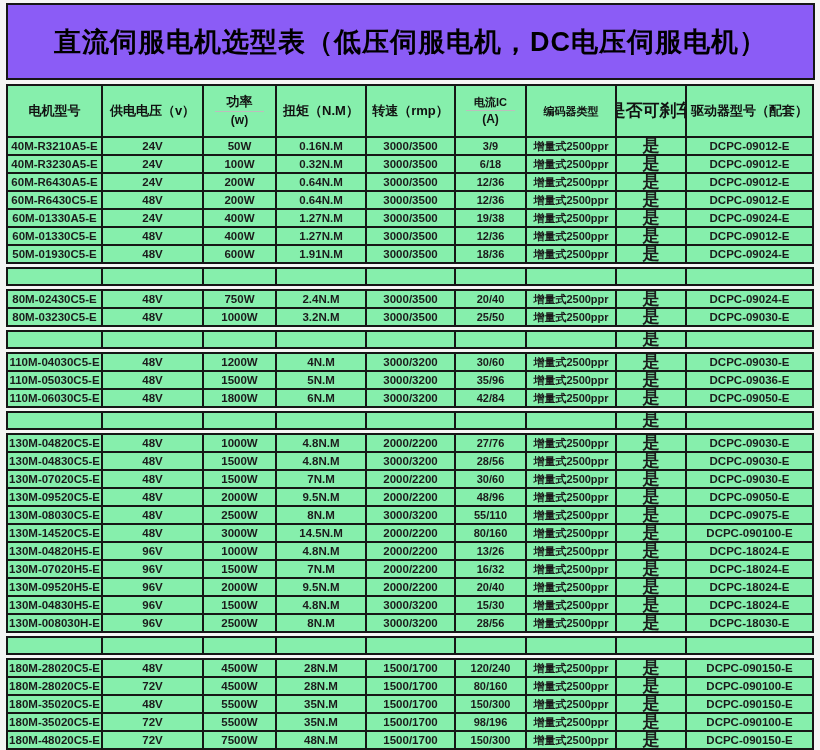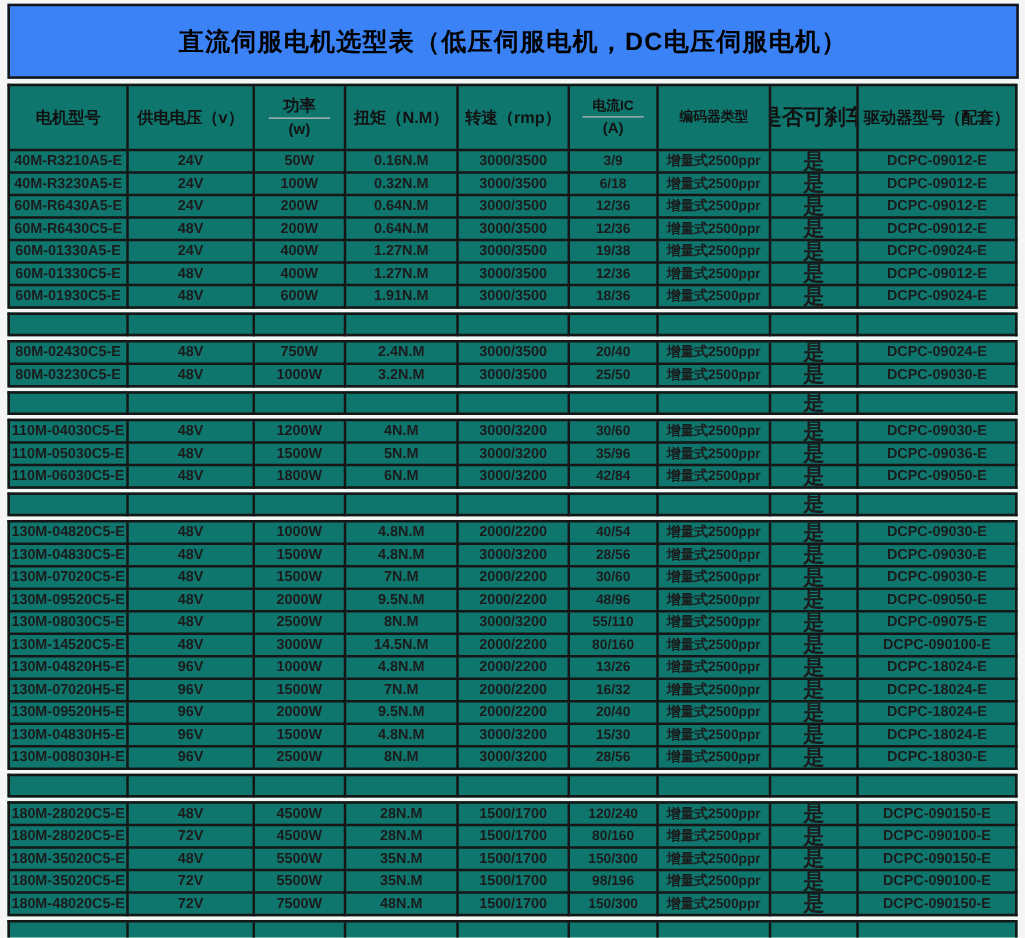--- a/index.html
+++ b/index.html
@@ -9,37 +9,37 @@
     height: 750px;
     overflow: hidden;
     background: #f5f5f4;
     font-family: "Liberation Sans", "DejaVu Sans", sans-serif;
   }
   .page {
     padding: 3px 5px 0 6px;
   }
   .title-box {
     border: 2px solid #161616;
-    background: #3b82f6;
-    height: 60px;
+    background: #8b5cf6;
+    height: 77px;
     box-sizing: border-box;
     display: flex;
     align-items: center;
     justify-content: center;
-    font-size: 20px;
+    font-size: 27px;
     font-weight: bold;
     color: #000;
     letter-spacing: 1px;
     margin-bottom: 4px;
     white-space: nowrap;
   }
   .tsec {
     border-top: 2px solid #161616;
     border-left: 2px solid #161616;
-    background: #0f766e;
+    background: #86efac;
     width: 808px;
     box-sizing: border-box;
   }
   .tsec.sep { margin: 3px 0; }
   .trow { display: flex; }
   .tcell {
     border-right: 2px solid #161616;
     border-bottom: 2px solid #161616;
     box-sizing: border-box;
     height: 18px;
@@ -178,21 +178,21 @@
           <div class="tcell c1">48V</div>
           <div class="tcell c2">400W</div>
           <div class="tcell c3">1.27N.M</div>
           <div class="tcell c4">3000/3500</div>
           <div class="tcell c5">12/36</div>
           <div class="tcell c6">增量式2500ppr</div>
           <div class="tcell c7">是</div>
           <div class="tcell c8">DCPC-09012-E</div>
         </div>
         <div class="trow">
-          <div class="tcell c0">60M-01930C5-E</div>
+          <div class="tcell c0">50M-01930C5-E</div>
           <div class="tcell c1">48V</div>
           <div class="tcell c2">600W</div>
           <div class="tcell c3">1.91N.M</div>
           <div class="tcell c4">3000/3500</div>
           <div class="tcell c5">18/36</div>
           <div class="tcell c6">增量式2500ppr</div>
           <div class="tcell c7">是</div>
           <div class="tcell c8">DCPC-09024-E</div>
         </div>
       </div>
@@ -294,21 +294,21 @@
           <div class="tcell c8"></div>
         </div>
       </div>
       <div class="tsec">
         <div class="trow">
           <div class="tcell c0">130M-04820C5-E</div>
           <div class="tcell c1">48V</div>
           <div class="tcell c2">1000W</div>
           <div class="tcell c3">4.8N.M</div>
           <div class="tcell c4">2000/2200</div>
-          <div class="tcell c5">40/54</div>
+          <div class="tcell c5">27/76</div>
           <div class="tcell c6">增量式2500ppr</div>
           <div class="tcell c7">是</div>
           <div class="tcell c8">DCPC-09030-E</div>
         </div>
         <div class="trow">
           <div class="tcell c0">130M-04830C5-E</div>
           <div class="tcell c1">48V</div>
           <div class="tcell c2">1500W</div>
           <div class="tcell c3">4.8N.M</div>
           <div class="tcell c4">3000/3200</div>

